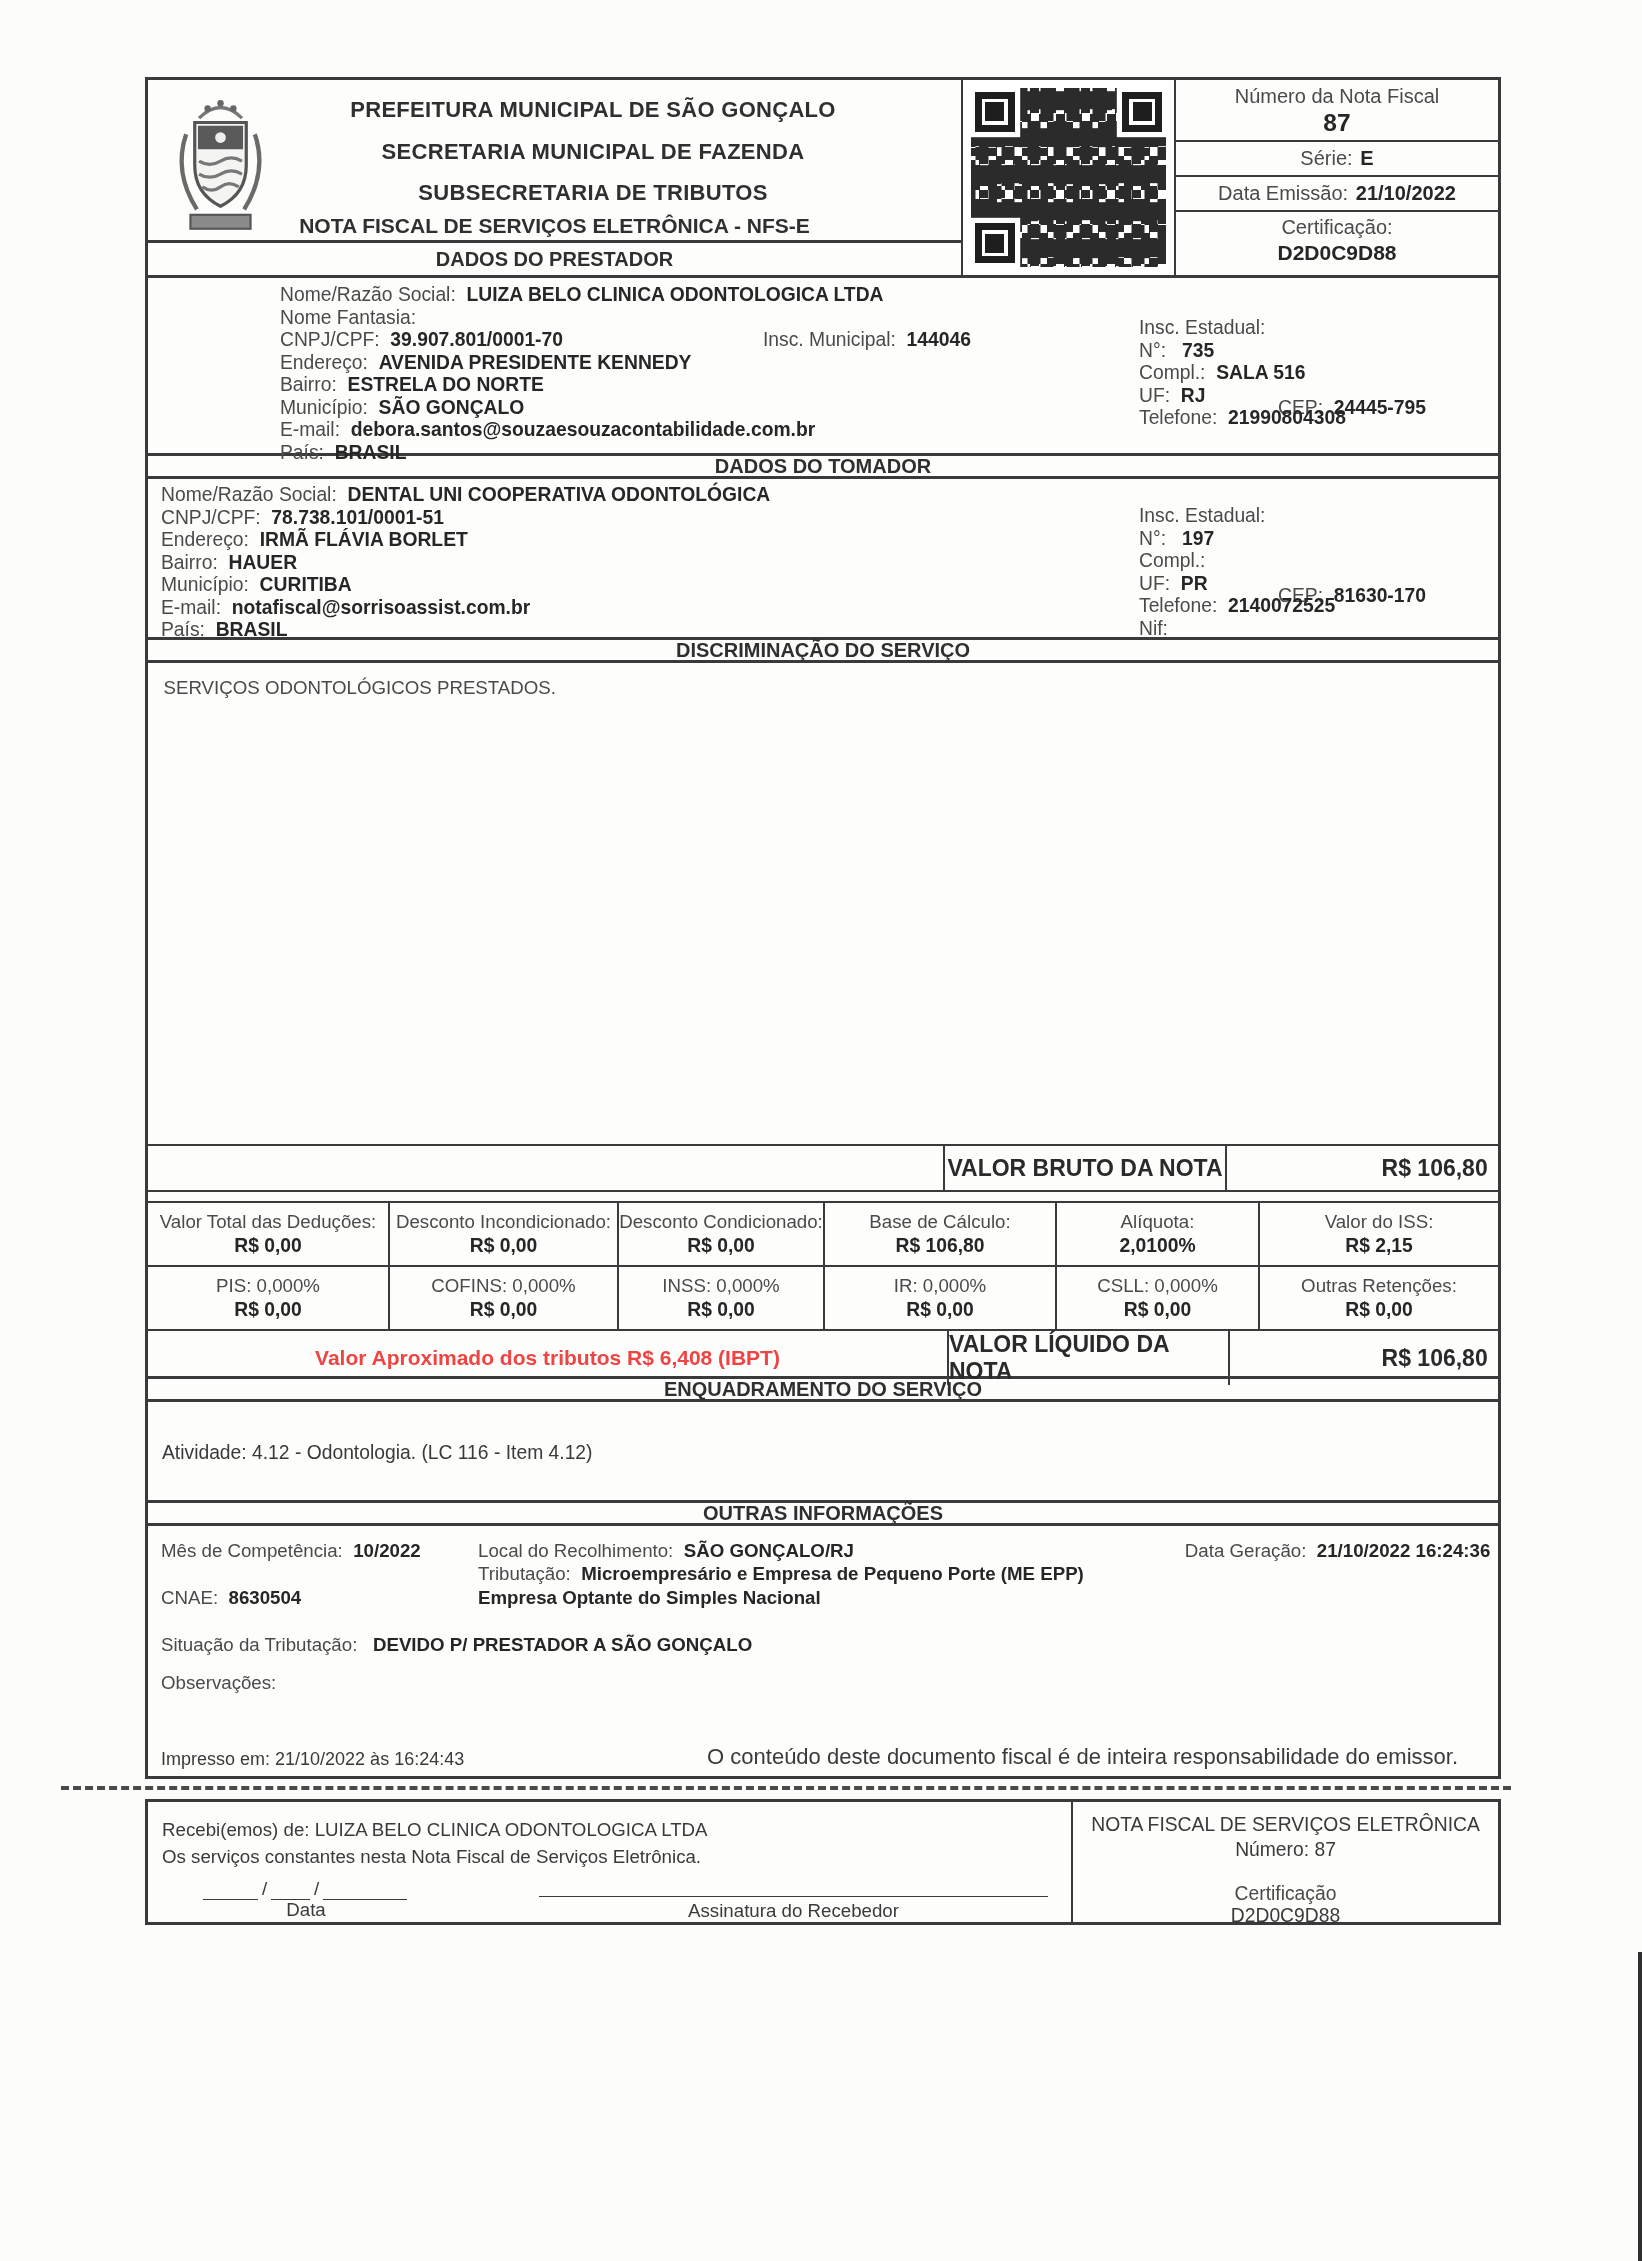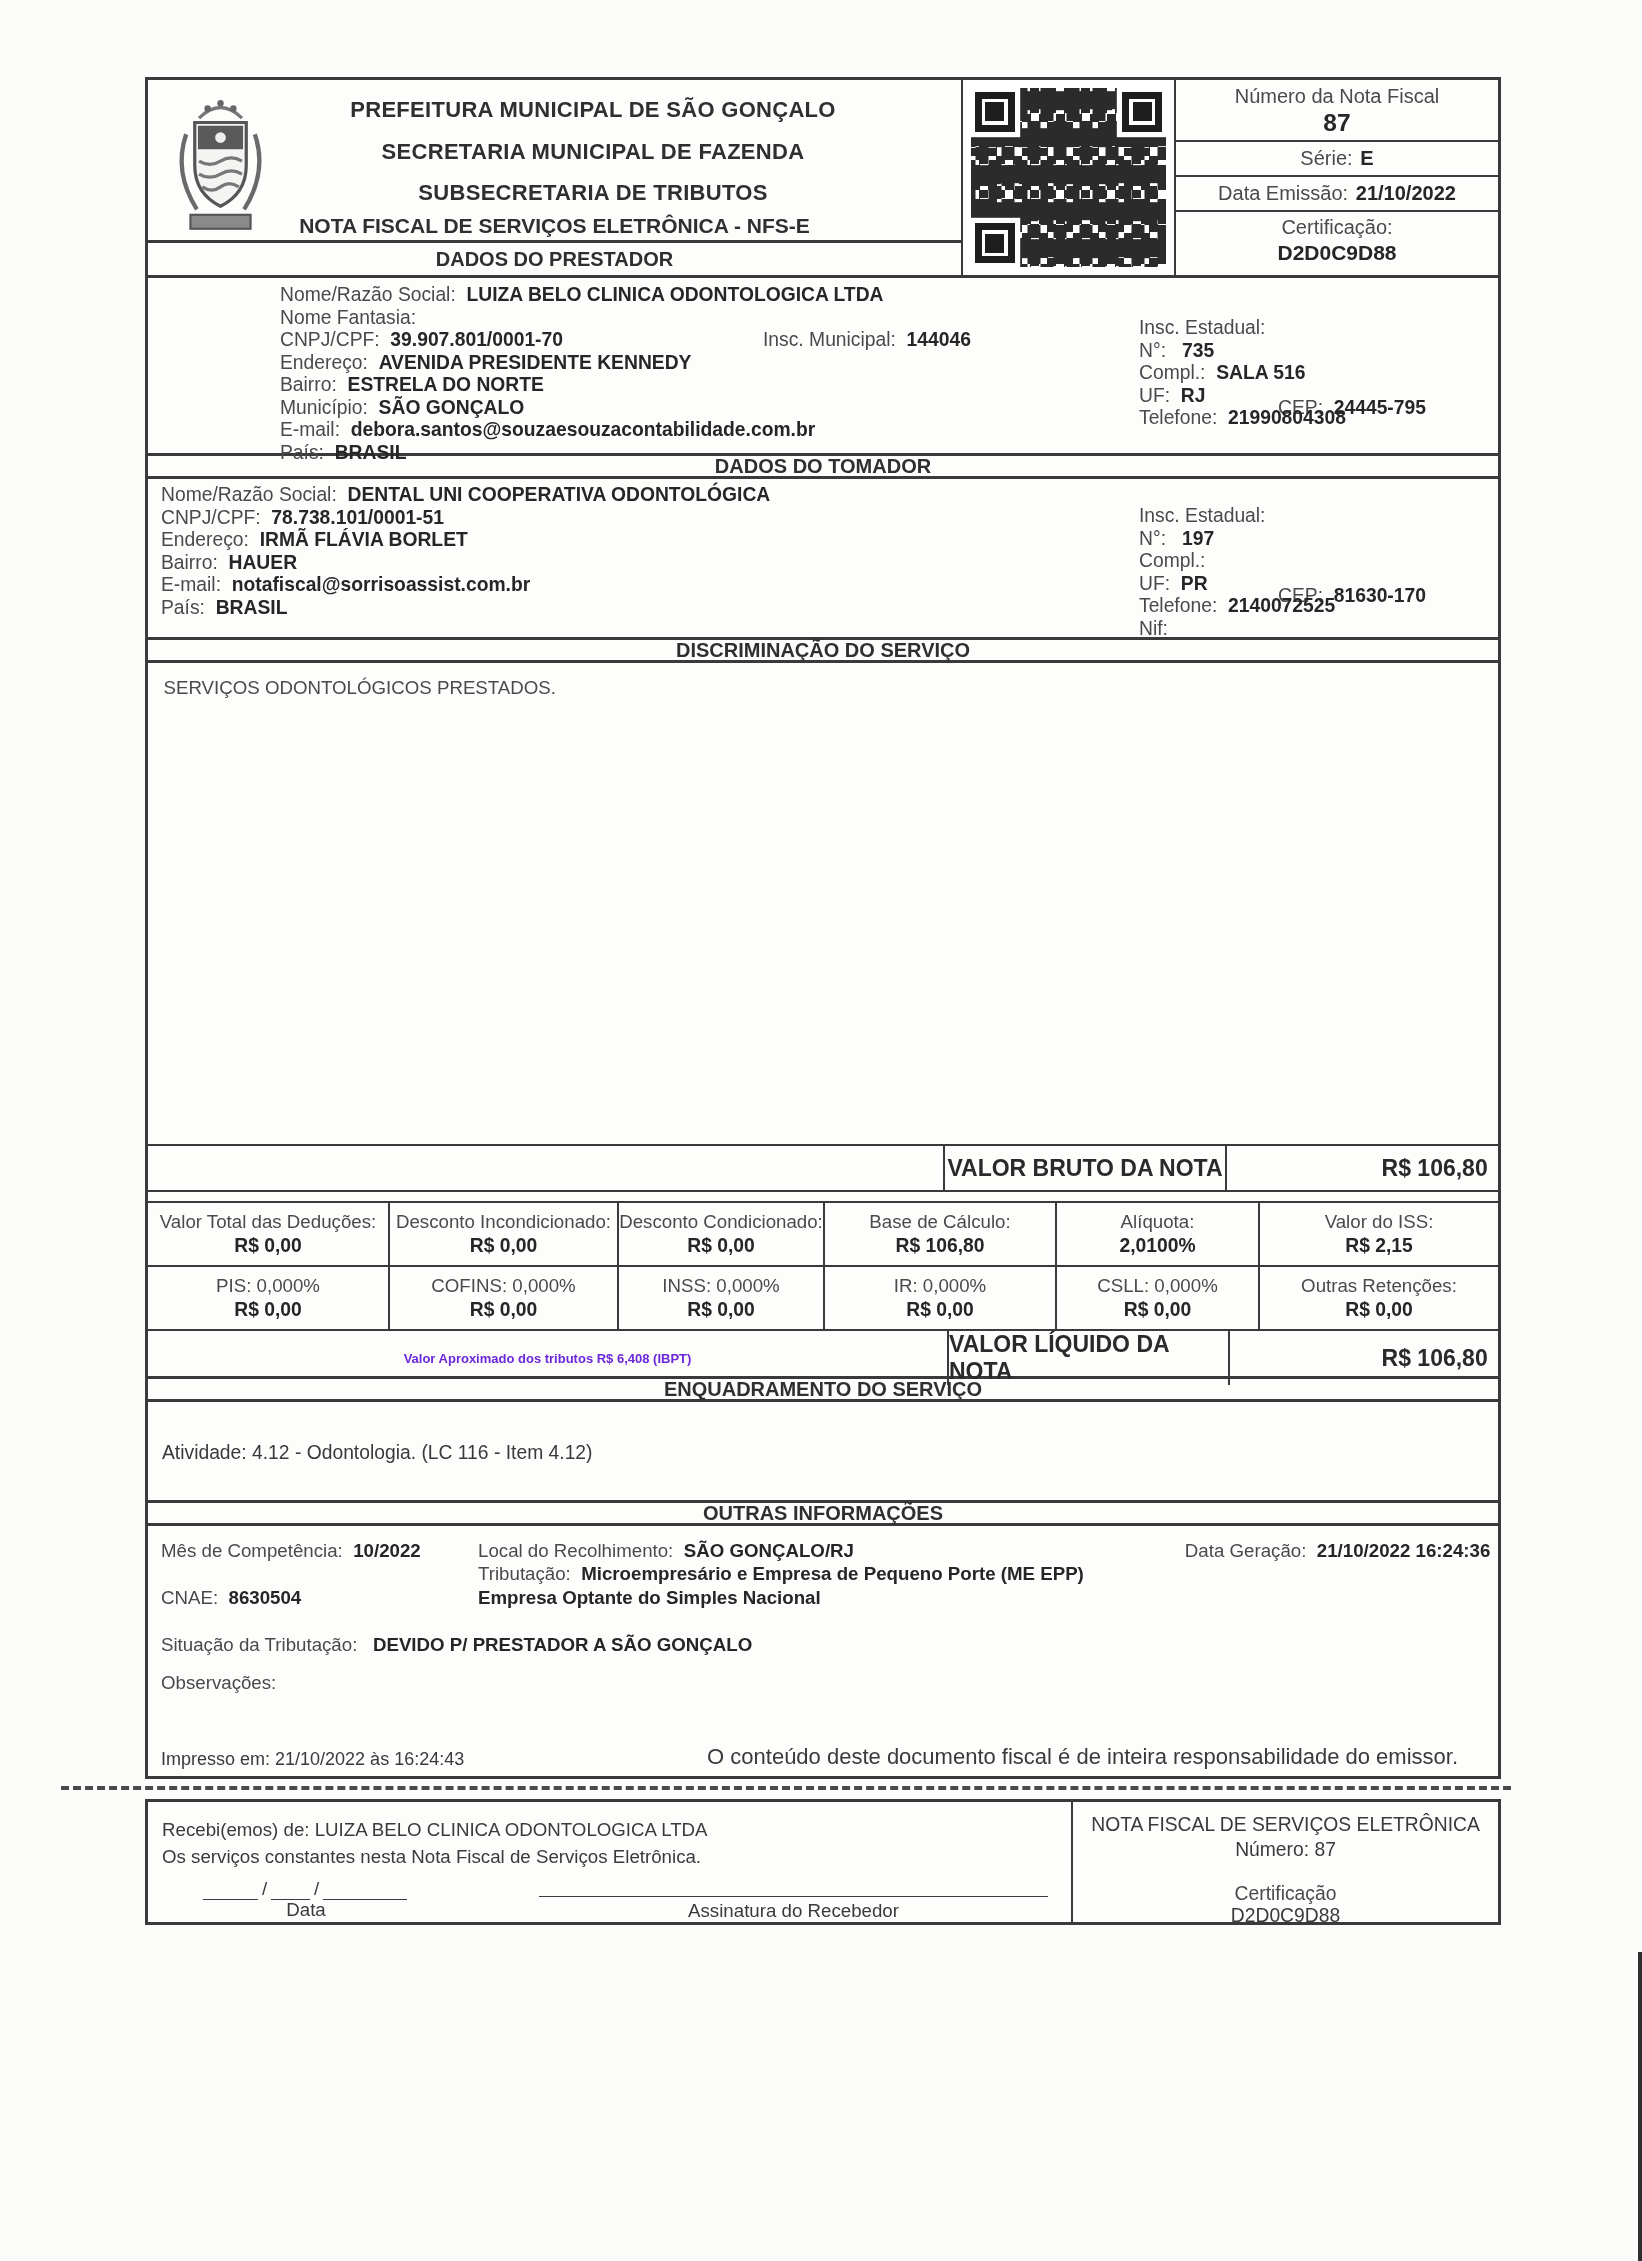--- a/index.html
+++ b/index.html
@@ -80,21 +80,21 @@
   .vb-spacer { flex: 1; }
   .vb-label { width: 282px; border-left: 2.6px solid #3a3a3a; display:flex; align-items:center; justify-content:center; font-weight:bold; font-size: 23px; color:#2a2a2a; }
   .vb-value { width: 273px; border-left: 2.6px solid #3a3a3a; display:flex; align-items:center; justify-content:flex-end; padding-right: 10.3px; font-weight:bold; font-size: 23px; color:#2a2a2a; }
   .vb-gap { height: 9px; }
 
   .tax-grid { display: grid; grid-template-columns: 242px 229px 206px 232px 203px 1fr; border-top: 2.6px solid #3a3a3a; }
   .tax-cell { border-right: 2.6px solid #3a3a3a; border-bottom: 2.6px solid #3a3a3a; height: 64px; text-align: center; padding-top: 7.7px; font-size: 18.7px; }
   .tax-cell:nth-child(6n) { border-right: 0; }
   .tax-cell .val { display: block; margin-top: 2.6px; font-size: 19.3px; }
   .liq-row { display: grid; grid-template-columns: 799px 283px 1fr; height: 45px; }
-  .liq-trib { display:flex; align-items:center; justify-content:center; font-weight:bold; font-size: 13px; color:#6d28d9; }
+  .liq-trib { display:flex; align-items:center; justify-content:center; font-weight:bold; font-size: 21px; color:#ef4444; }
   .liq-label { border-left: 2.6px solid #3a3a3a; border-right: 2.6px solid #3a3a3a; display:flex; align-items:center; justify-content:center; font-weight:bold; font-size: 23px; color:#2a2a2a; }
   .liq-value { display:flex; align-items:center; justify-content:flex-end; padding-right: 10.3px; font-weight:bold; font-size: 23px; color:#2a2a2a; }
 
   
   .enq-body { height: 98px; padding: 40px 0 0 14px; font-size: 19.3px; }
   .outras-body { position: relative; height: 250px; font-size: 18.7px; }
   .oi { position: absolute; white-space: nowrap; }
   .oi-mes { left: 13px; top: 14px; }
   .oi-local { left: 330px; top: 14px; }
   .oi-geracao { right: 7.7px; top: 14px; }
@@ -205,20 +205,21 @@
       </div>
     </div>
 
     <div class="bar">DADOS DO TOMADOR</div>
 
     <div class="section sec-tomador">
       <div class="row"><span class="lbl">Nome/Razão Social:</span>&nbsp;&nbsp;<span class="val">DENTAL UNI COOPERATIVA ODONTOLÓGICA</span></div>
       <div class="row"><span class="lbl">CNPJ/CPF:</span>&nbsp;&nbsp;<span class="val">78.738.101/0001-51</span></div>
       <div class="row"><span class="lbl">Endereço:</span>&nbsp;&nbsp;<span class="val">IRMÃ FLÁVIA BORLET</span></div>
       <div class="row"><span class="lbl">Bairro:</span>&nbsp;&nbsp;<span class="val">HAUER</span></div>
+      <div class="row"><span class="lbl">Município:</span>&nbsp;&nbsp;<span class="val">CURITIBA</span></div>
       <div class="row"><span class="lbl">E-mail:</span>&nbsp;&nbsp;<span class="val">notafiscal@sorrisoassist.com.br</span></div>
       <div class="row"><span class="lbl">País:</span>&nbsp;&nbsp;<span class="val">BRASIL</span></div>
       <div class="right-block">
         <div class="row"><span class="lbl">Insc. Estadual:</span></div>
         <div class="row"><span class="lbl">N°:</span>&nbsp;&nbsp;&nbsp;<span class="val">197</span></div>
         <div class="row"><span class="lbl">Compl.:</span>&nbsp;&nbsp;<span class="val"></span></div>
         <div class="row"><span class="lbl">UF:</span>&nbsp;&nbsp;<span class="val">PR</span>
           <span class="cep-span"><span class="lbl">CEP:</span>&nbsp;&nbsp;<span class="val">81630-170</span></span>
         </div>
         <div class="row"><span class="lbl">Telefone:</span>&nbsp;&nbsp;<span class="val">2140072525</span></div>

